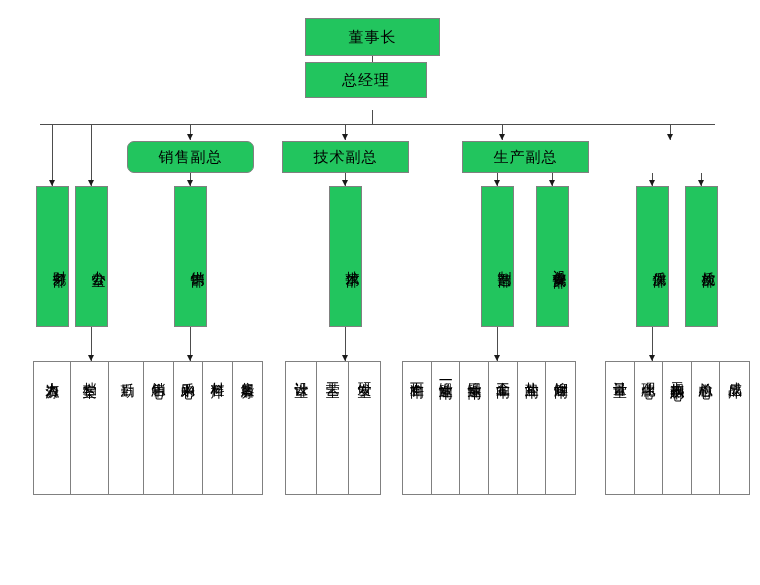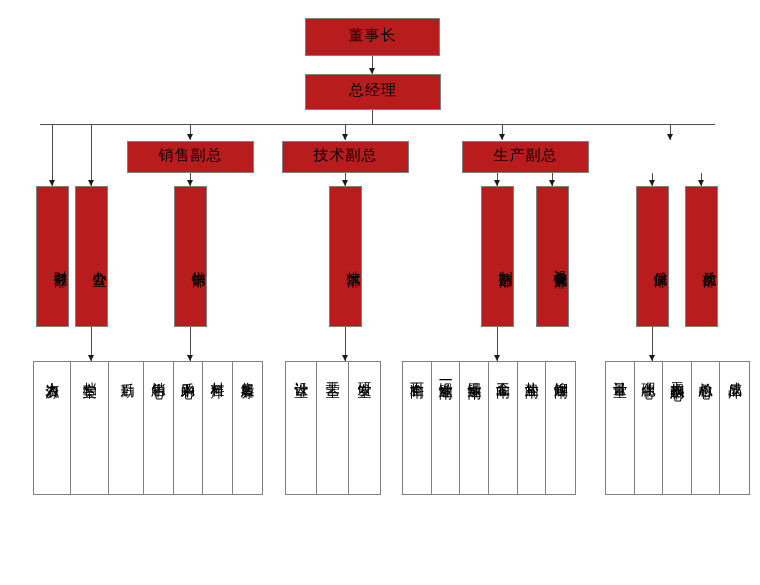--- a/index.html
+++ b/index.html
@@ -13,29 +13,28 @@
     width:760px;
     height:585px;
     background:#ffffff;
     overflow:hidden;
   }
   
   .box{
     position:absolute;
     box-sizing:border-box;
     border:1px solid #808080;
-    background:#b91c1c;
+    background:#22c55e;
     display:flex;
     align-items:center;
     justify-content:center;
     font-size:15px;
     line-height:1.15;
     letter-spacing:1px;
     color:#000;
-    font-family:Liberation Mono, monospace;
   }
   
   .hbox{
     writing-mode:horizontal-tb;
   }
   
   .vbox{
     writing-mode:vertical-rl;
     text-orientation:upright;
     align-items:flex-start;
@@ -99,21 +98,21 @@
 
 <div id="chart-root">
 
   <div class="box hbox" style="left:305px;top:18px;width:135px;height:38px;">
     <span>董事长</span>
   </div>
 
   <div class="vline" style="left:372px;top:56px;height:18px;"></div>
   <div class="arrow" style="left:369px;top:68px;"></div>
 
-  <div class="box hbox" style="left:305px;top:74px;width:136px;height:36px;">
+  <div class="box hbox" style="left:305px;top:62px;width:122px;height:36px;">
     <span>总经理</span>
   </div>
 
   <div class="vline" style="left:372px;top:110px;height:14px;"></div>
 
   <div class="hline" style="left:40px;top:124px;width:675px;"></div>
 
   <div class="vline" style="left:52px;top:124px;height:62px;"></div>
   <div class="arrow" style="left:49px;top:180px;"></div>
 
@@ -125,21 +124,21 @@
 
   <div class="vline" style="left:345px;top:124px;height:16px;"></div>
   <div class="arrow" style="left:342px;top:134px;"></div>
 
   <div class="vline" style="left:502px;top:124px;height:16px;"></div>
   <div class="arrow" style="left:499px;top:134px;"></div>
 
   <div class="vline" style="left:670px;top:124px;height:16px;"></div>
   <div class="arrow" style="left:667px;top:134px;"></div>
 
-  <div class="box hbox" style="left:127px;top:141px;width:127px;height:32px;">
+  <div class="box hbox" style="left:127px;top:141px;width:127px;height:32px;border-radius:7px;">
     <span>销售副总</span>
   </div>
   <div class="box hbox" style="left:282px;top:141px;width:127px;height:32px;justify-content:center;">
     <span>技术副总</span>
   </div>
   <div class="box hbox" style="left:439px;top:141px;width:127px;height:32px;margin-left:23px;">
     <span>生产副总</span>
   </div>
 
   <div class="vline" style="left:190px;top:173px;height:13px;"></div>

